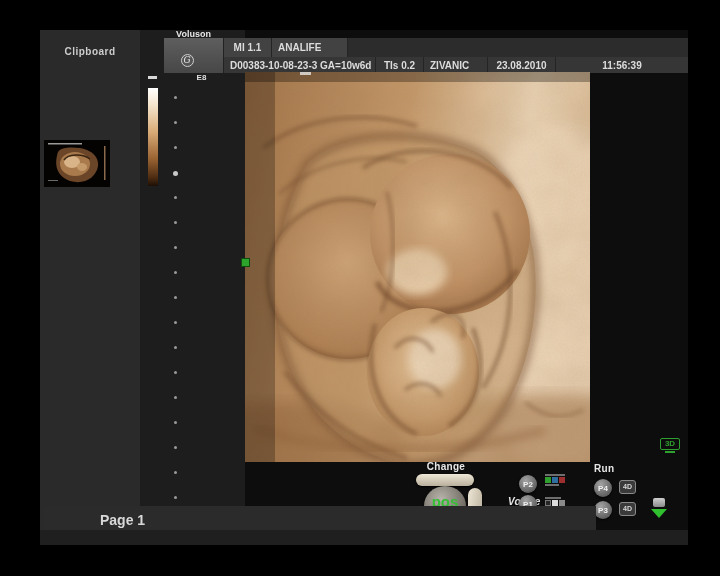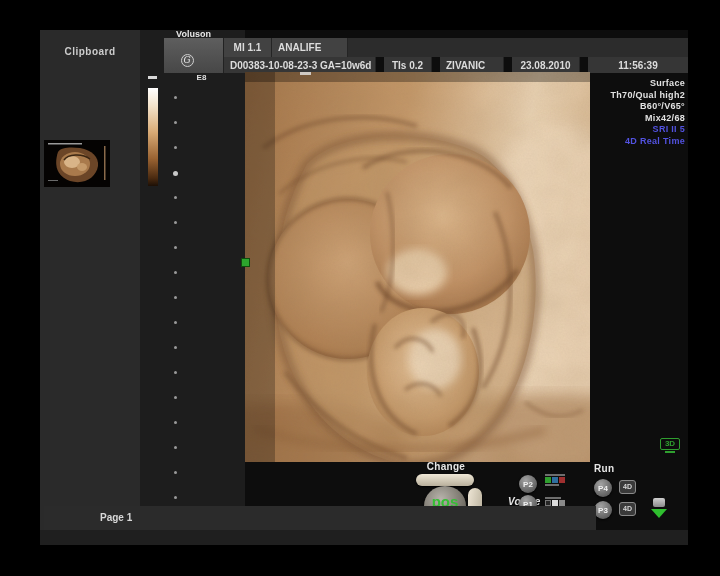--- a/index.html
+++ b/index.html
@@ -14,21 +14,21 @@
   #midcol{left:100px;top:0;width:105px;height:515px;background:#1d1d1d;}
   #mainbg{left:205px;top:0;width:443px;height:515px;background:#0d0d0d;}
 
   
   #header{left:100px;top:8px;width:548px;height:35px;display:flex;padding-left:24px;}
   .hdr-logo{width:60px;height:35px;background:linear-gradient(#5e5e5e,#474747);
             display:flex;flex-direction:column;align-items:center;justify-content:center;
             border-right:1px solid #222;}
   .hdr-cols{display:flex;flex-direction:column;flex:1;}
   .hdr-row{display:flex;height:19px;}
-  .hdr-row2{display:flex;height:16px;gap:8px;}
+  .hdr-row2{display:flex;height:16px;}
   .hcell{color:#dcdcdc;font-size:10px;font-weight:bold;display:flex;align-items:center;
          padding:0 6px;border-right:1px solid #242424;white-space:nowrap;overflow:hidden;}
   .r1{background:#424242;}
   .r2{background:#363636;}
   .filler{background:#2c2c2c;border-right:none;}
   .brand-name{color:#e8e8e8;font-size:9px;font-weight:bold;line-height:10px;}
   .brand-row{display:flex;align-items:center;gap:3px;}
   .ge-circ{width:13px;height:13px;border-radius:50%;border:1px solid #cfcfcf;background:#555;
            color:#e8e8e8;font-size:9px;line-height:11px;text-align:center;
            font-family:"DejaVu Serif",serif;font-style:italic;}
@@ -102,21 +102,21 @@
 
   
   #export-icon{left:610px;top:468px;width:18px;height:26px;cursor:pointer;}
   #export-icon .top{width:12px;height:9px;background:linear-gradient(#cfcfcf,#8a8a8a);
      border-radius:2px;margin:0 auto;}
   #export-icon .arrow{width:0;height:0;margin:2px auto 0;border-left:8px solid transparent;
      border-right:8px solid transparent;border-top:9px solid #2fbf2f;}
 
   
   #pagebar{left:4px;top:476px;width:552px;height:24px;background:#2b2b2b;}
-  #page-label{left:60px;top:482px;color:#d8d8d8;font-size:10px;font-weight:bold;}
+  #page-label{left:60px;top:482px;color:#d8d8d8;font-size:14px;font-weight:bold;}
   #bottomstrip{left:0;top:500px;width:648px;height:15px;background:#1f1f1f;}
 </style>
 </head>
 <body>
 
 <div id="stage">
   <div class="abs" id="panel">
 
     <div class="abs" id="sidebar"></div>
     <div class="abs" id="midcol"></div>
@@ -265,28 +265,20 @@
         <rect width="345" height="390" filter="url(#mottle)" opacity="0.5"></rect>
         <rect width="345" height="390" filter="url(#grain)" opacity="0.45"></rect>
 
         <rect width="30" height="390" fill="#000" opacity="0.25"></rect>
         <rect width="345" height="10" fill="#000" opacity="0.3"></rect>
       </svg>
     </div>
     <div class="abs" id="top-marker"></div>
     <div class="abs" id="roi-marker"></div>
 
-    <div class="abs" id="params">
-      <div class="pline">Surface</div>
-      <div class="pline">Th70/Qual high2</div>
-      <div class="pline">B60°/V65°</div>
-      <div class="pline">Mix42/68</div>
-      <div class="pline blue">SRI II 5</div>
-      <div class="pline blue">4D Real Time</div>
-    </div>
 
     <div class="abs" id="icon3d">
       <div class="scr">3D</div>
       <div class="base"></div>
     </div>
 
     <div class="abs lbl" id="change-label">Change</div>
     <div class="abs" id="change-pill"></div>
     <div class="abs" id="knob">
       <div class="k1">pos</div>

